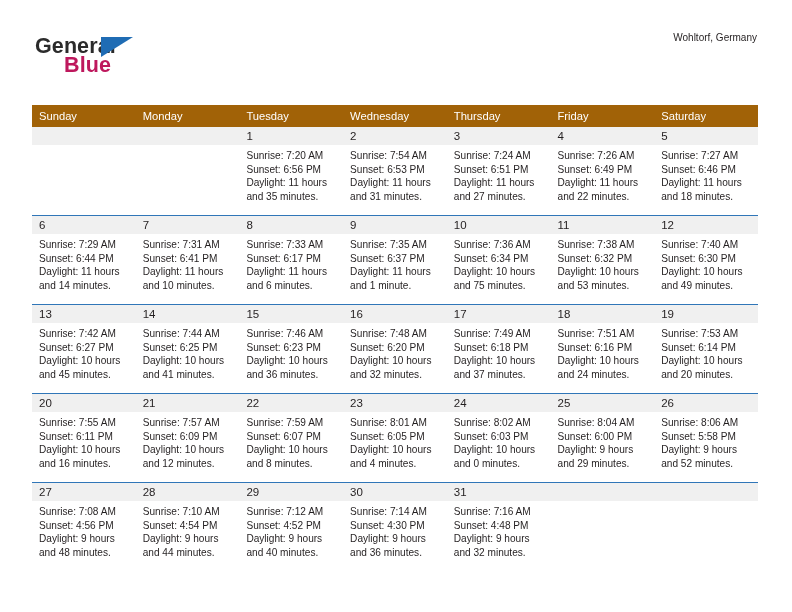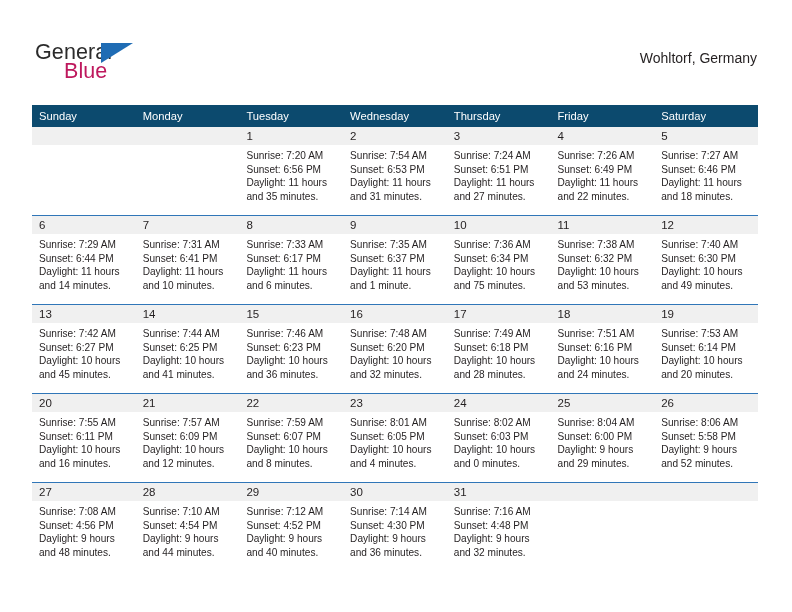--- a/index.html
+++ b/index.html
@@ -25,23 +25,24 @@
   .header {
     position: absolute;
     left: 35px;
     top: 30px;
     right: 35px;
     height: 68px;
   }
   .brand {
     position: absolute;
     left: 0;
-    top: 12px;
+    top: 6px;
     width: 200px;
     height: 56px;
+    font-weight: bold;
   }
   .brand-general {
     position: absolute;
     left: 0;
     top: 0;
     font-size: 21.5px;
     letter-spacing: 0.1px;
     color: #2b2b2b;
     font-family: "Liberation Sans", sans-serif;
     line-height: 1;
@@ -71,38 +72,38 @@
     top: 0;
     text-align: right;
   }
   .cal-title {
     font-size: 26px;
     color: #231f20;
     line-height: 1.18;
     white-space: nowrap;
   }
   .cal-subtitle {
-    font-size: 14px;
+    font-size: 10px;
     color: #231f20;
     line-height: 1.2;
-    margin-top: 20px;
+    margin-top: 2px;
     white-space: nowrap;
   }
 
   
   .calendar {
     position: absolute;
     left: 32px;
     top: 105px;
     width: 726px;
     border-collapse: collapse;
     table-layout: fixed;
   }
   .calendar th {
-    background: #0c4a6e;
+    background: #a16207;
     color: #ffffff;
     font-size: 11.2px;
     font-weight: normal;
     text-align: left;
     padding: 5px 0 5px 7px;
     height: 11px;
     border: none;
   }
   .calendar td {
     vertical-align: top;
@@ -380,21 +381,21 @@
               </div>
             </div>
           </td>
           <td>
             <div class="cell-inner">
               <div class="daynum">17</div>
               <div class="cell-body">
                 <div>Sunrise: 7:49 AM</div>
                 <div>Sunset: 6:18 PM</div>
                 <div>Daylight: 10 hours</div>
-                <div>and 28 minutes.</div>
+                <div>and 37 minutes.</div>
               </div>
             </div>
           </td>
           <td>
             <div class="cell-inner">
               <div class="daynum">18</div>
               <div class="cell-body">
                 <div>Sunrise: 7:51 AM</div>
                 <div>Sunset: 6:16 PM</div>
                 <div>Daylight: 10 hours</div>

